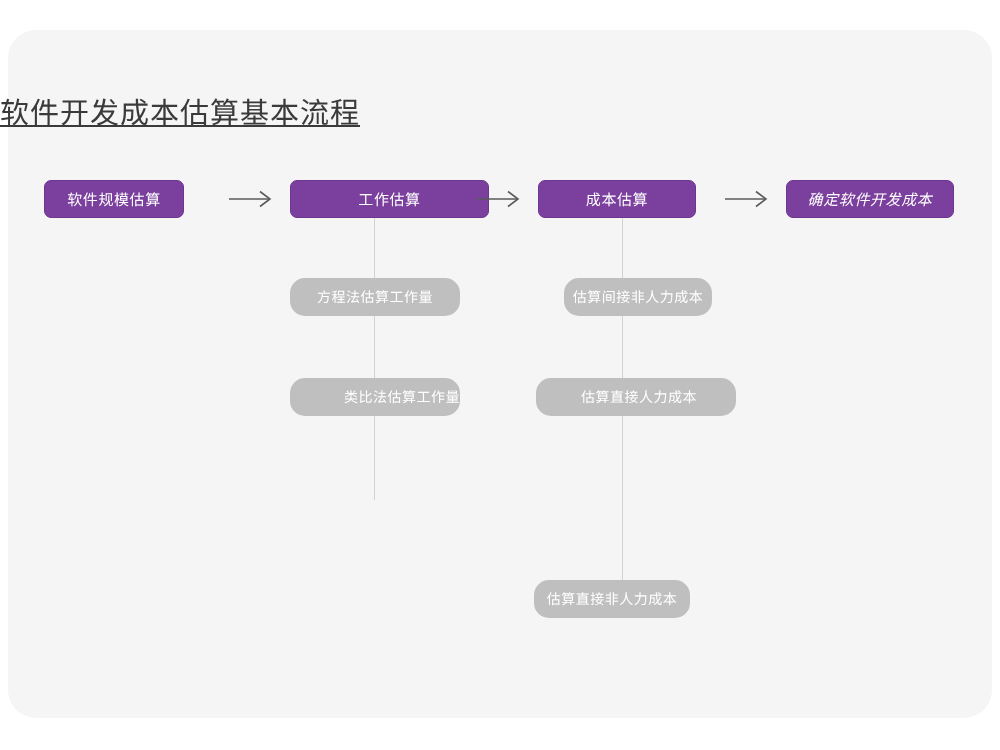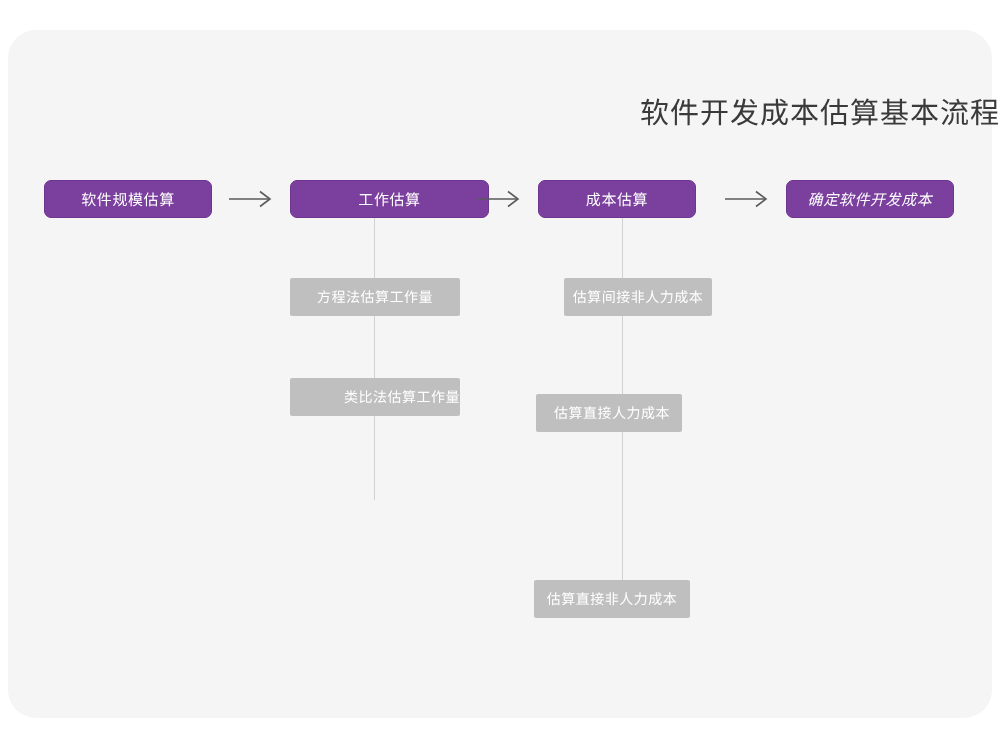--- a/index.html
+++ b/index.html
@@ -30,27 +30,28 @@
     height: 688px;
     background: #f5f5f5;
     border-radius: 28px;
   }
 
   #diagram-title {
     position: absolute;
     left: 0;
     top: 93px;
     width: 1000px;
-    text-align: right;
+    text-align: left;
     font-size: 29px;
     line-height: 40px;
     font-weight: 400;
     color: #3a3a3a;
     letter-spacing: 1px;
     white-space: nowrap;
+    text-decoration: underline;
   }
 
   
   .connector {
     position: absolute;
     width: 1px;
     background: #d2d2d2;
   }
 
   
@@ -67,21 +68,21 @@
     letter-spacing: 0.6px;
     white-space: nowrap;
     box-sizing: border-box;
   }
 
   
   .detail-box {
     position: absolute;
     height: 38px;
     background: #bfbfbf;
-    border-radius: 2px;
+    border-radius: 15px;
     color: #ffffff;
     font-size: 14px;
     line-height: 38px;
     text-align: center;
     letter-spacing: 0.5px;
     white-space: nowrap;
     box-sizing: border-box;
   }
 
   
@@ -104,21 +105,21 @@
 <div id="canvas">
 
   <div id="card"></div>
 
   <div id="diagram-title">软件开发成本估算基本流程</div>
 
   <div class="connector" style="left:374px; top:216px; height:284px;"></div>
 
   <div class="connector" style="left:622px; top:216px; height:386px;"></div>
 
-  <div class="stage-box" style="left:44px; top:180px; width:168px;">软件规模估算</div>
+  <div class="stage-box" style="left:44px; top:180px; width:140px;">软件规模估算</div>
 
   <div class="stage-box" style="left:290px; top:180px; width:199px;">工作估算</div>
 
   <div class="stage-box" style="left:538px; top:180px; width:158px;">成本估算</div>
 
   <div class="stage-box" style="left:786px; top:180px; width:168px;font-style:italic;">确定软件开发成本</div>
 
   <div class="flow-arrow" style="left:227px;">
     <svg viewBox="0 0 48 22" xmlns="http://www.w3.org/2000/svg">
       <line x1="2" y1="11" x2="42" y2="11" stroke="#5a5a5a" stroke-width="1.6"></line>
@@ -140,18 +141,18 @@
     </svg>
   </div>
 
   <div class="detail-box" style="left:290px; top:278px; width:170px;">方程法估算工作量</div>
 
   <div class="detail-box" style="left:290px; top:378px; width:170px;text-align:right;">类比法估算工作量</div>
 
 
   <div class="detail-box" style="left:564px; top:278px; width:148px;">估算间接非人力成本</div>
 
-  <div class="detail-box" style="left:536px; top:394px; width:146px;padding-left:6px;">估算直接人力成本</div>
+  <div class="detail-box" style="left:536px; top:378px; width:200px;padding-left:6px;">估算直接人力成本</div>
 
 
   <div class="detail-box" style="left:534px; top:580px; width:156px;">估算直接非人力成本</div>
 
 </div>
 
 </body></html>

